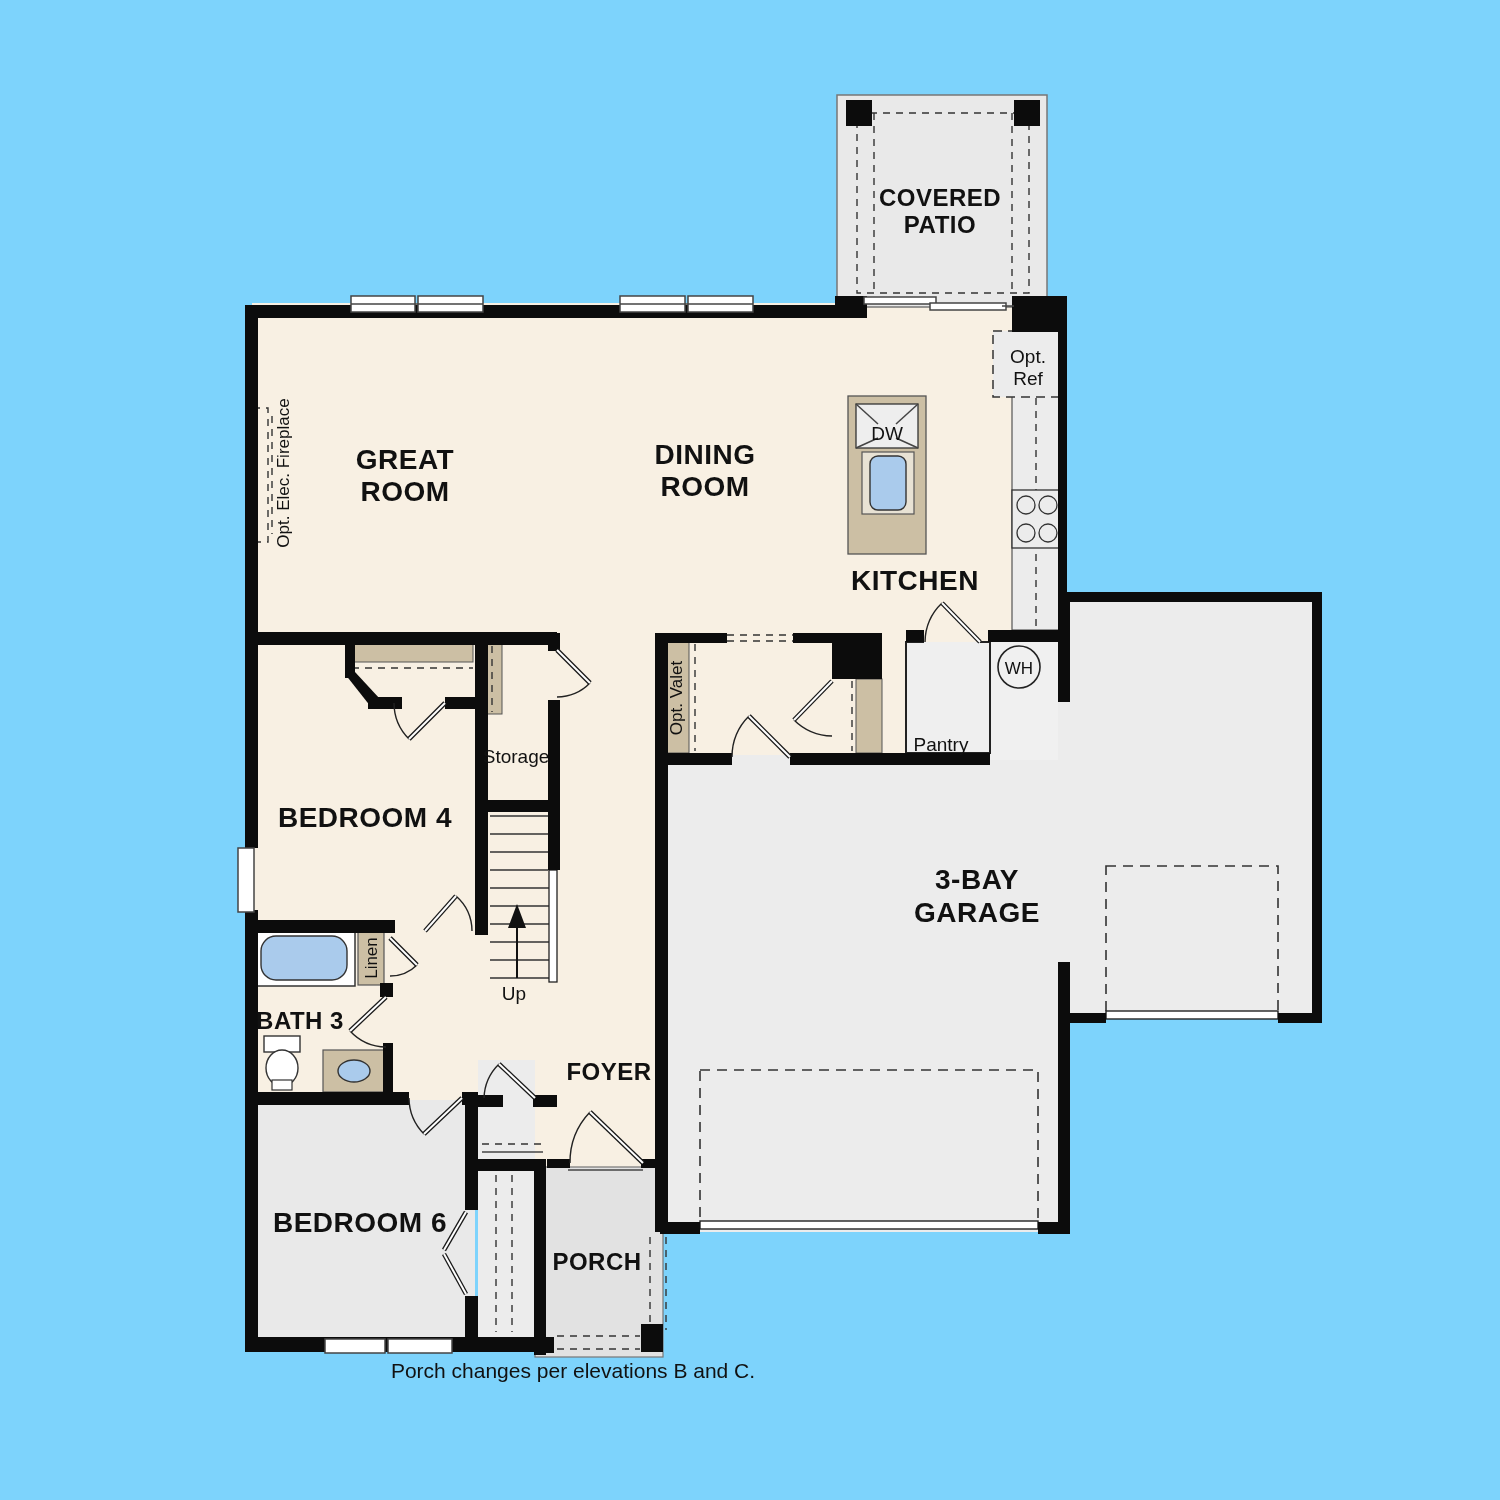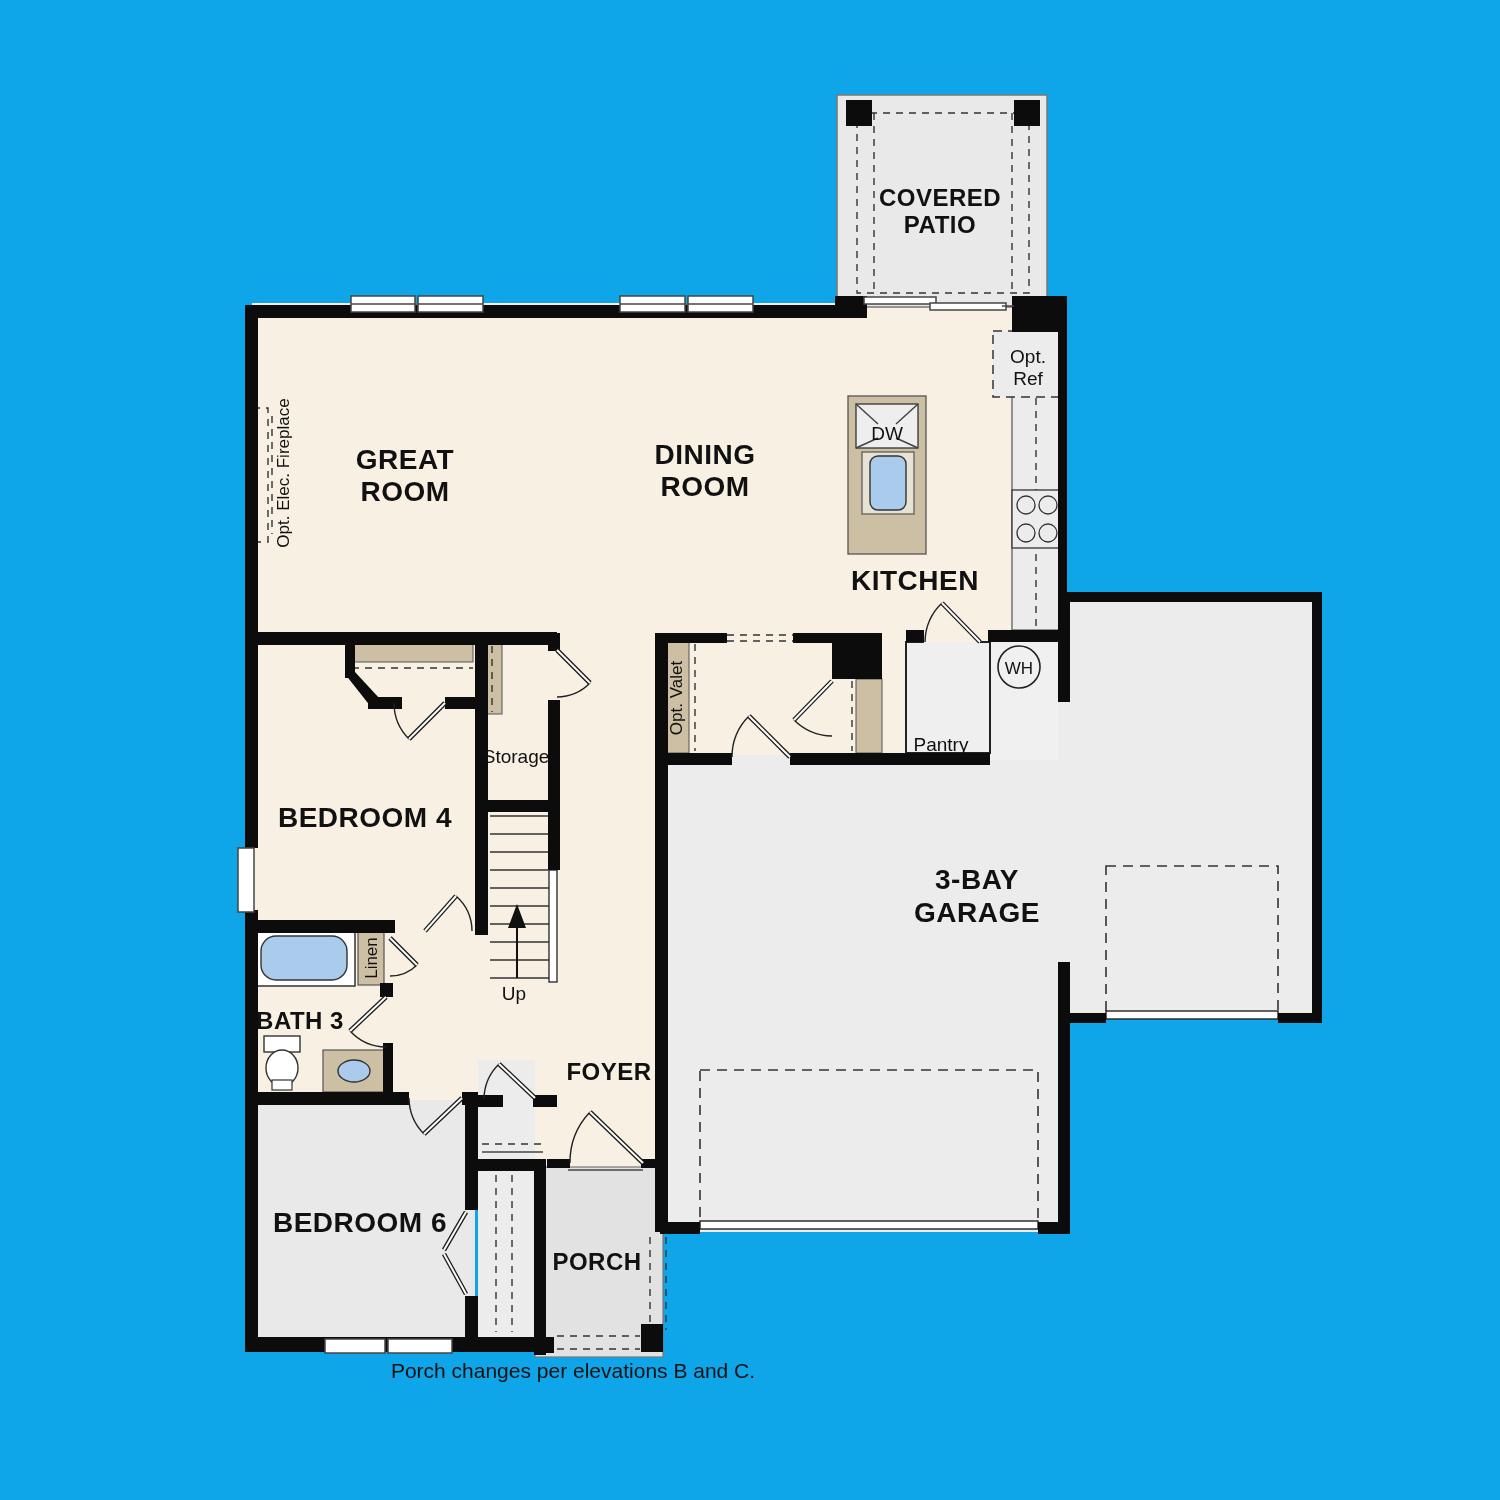--- a/index.html
+++ b/index.html
@@ -1,16 +1,16 @@
 <!DOCTYPE html>
 <html><head>
 <meta charset="utf-8">
 <style>
   html,body{margin:0;padding:0;background:#ffffff;}
-  .stage{width:1500px;height:1500px;position:relative;background:#0ea5e9;font-family:"Liberation Sans",sans-serif;}
+  .stage{width:1500px;height:1500px;position:relative;background:#7dd3fc;font-family:"Liberation Sans",sans-serif;}
   svg{display:block;}
   text{fill:#111111;font-family:"Liberation Sans",sans-serif;}
   .room-label{font-size:28px;font-weight:bold;letter-spacing:.5px;}
   .room-label-sm{font-size:24px;font-weight:bold;letter-spacing:.5px;}
   .minor-label{font-size:19px;font-weight:normal;}
   .tiny-label{font-size:17px;font-weight:normal;}
   .caption{font-size:21px;font-weight:normal;}
   .wall{fill:#0c0c0c;}
   .win{fill:#ffffff;stroke:#444;stroke-width:1.5;}
   .dash{stroke:#333;stroke-width:1.6;stroke-dasharray:10 7;fill:none;}

